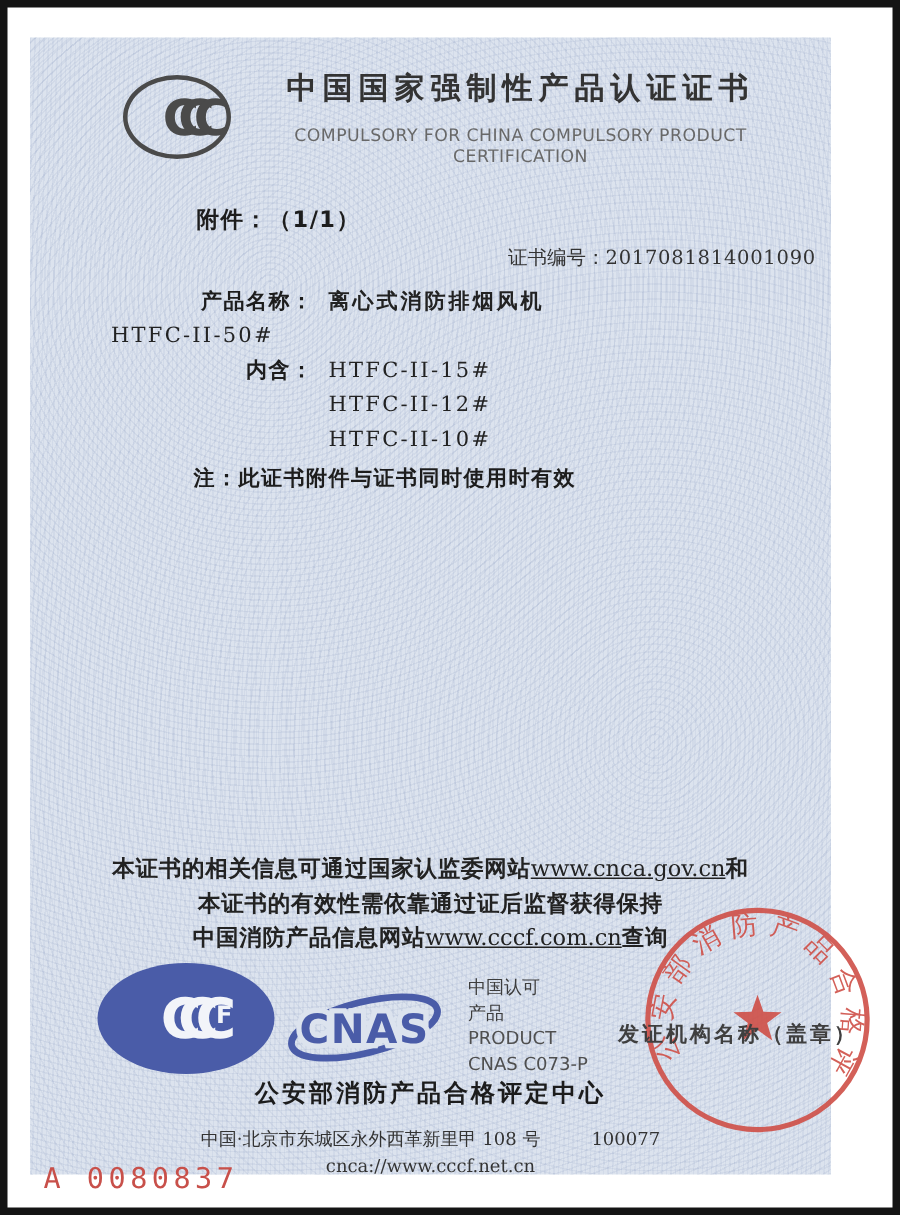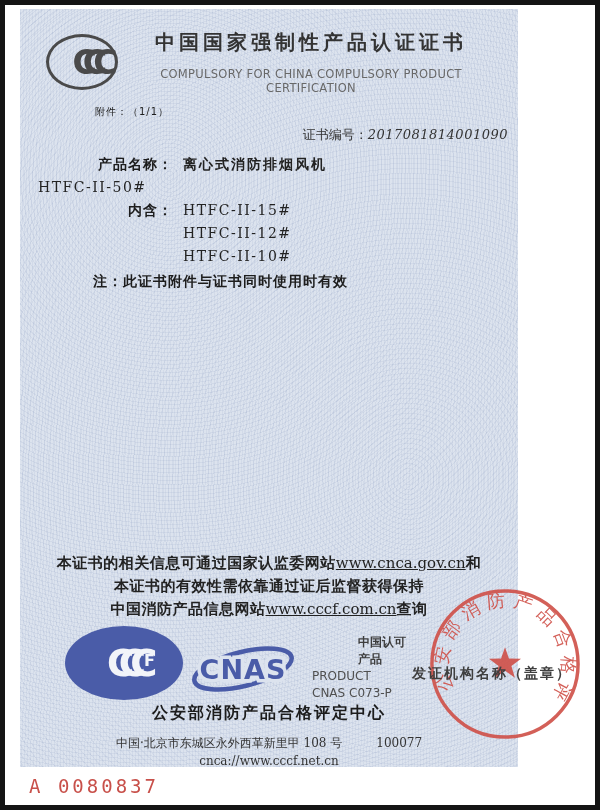--- a/index.html
+++ b/index.html
@@ -2,66 +2,67 @@
 <html><head>
 <meta charset="utf-8">
 <style>
   html,body{margin:0;padding:0;background:#ffffff;}
   .frame{
     position:relative;width:600px;height:810px;box-sizing:border-box;
     border:5px solid #141414;background:#ffffff;overflow:hidden;
     font-family:"DejaVu Sans",sans-serif;color:#222;
   }
   .paper{
-    position:absolute;left:15px;top:4px;width:498px;height:758px;
+    position:absolute;left:15px;top:20px;width:498px;height:758px;
     background-color:#dce3ee;
     background-image:
       repeating-radial-gradient(circle at 30% 22%, rgba(110,130,175,0.10) 0px, rgba(110,130,175,0.10) 1px, transparent 1px, transparent 4px),
       repeating-radial-gradient(circle at 78% 62%, rgba(110,130,175,0.09) 0px, rgba(110,130,175,0.09) 1px, transparent 1px, transparent 5px),
       repeating-linear-gradient(92deg, rgba(120,140,185,0.10) 0px, rgba(120,140,185,0.10) 1px, transparent 1px, transparent 3px);
+    padding-left: 36px;
   }
   
   .header{display:flex;align-items:center;padding-top:20px;}
   .ccc-logo{
     width:72px;height:56px;margin-left:26px;flex:0 0 auto;
     border:3px solid #4a4a4a;border-radius:50%;
     display:flex;align-items:center;justify-content:center;box-sizing:border-box;
   }
   .ccc-logo .letters{
     font-weight:bold;font-size:33px;color:#4a4a4a;
     letter-spacing:-0.42em;padding-left:12px;line-height:1;
   }
   .titles{flex:1;text-align:center;padding-right:14px;}
   .title-cn{font-size:20px;font-weight:600;letter-spacing:4px;color:#333;}
   .title-en{font-size:11.5px;color:#686868;margin-top:11px;letter-spacing:0.3px;}
   
-  .attachment{margin:10px 0 0 75px;font-size:10px;font-weight:normal;color:#1d1d1d;letter-spacing:1px;}
+  .attachment{margin:26px 0 0 75px;font-size:15px;font-weight:bold;color:#1d1d1d;letter-spacing:1px;}
   .certno{text-align:right;padding-right:10px;margin-top:7px;font-size:13px;color:#333;}
-  .certno .val{font-family:"DejaVu Serif",serif;letter-spacing:0.5px;font-style:italic;}
+  .certno .val{font-family:"DejaVu Serif",serif;letter-spacing:0.5px;}
   
   .fields{margin-top:13px;margin-left:8px;font-size:14px;}
   .frow{display:flex;margin-bottom:9px;line-height:14px;}
   .flabel{width:145px;text-align:right;font-weight:bold;color:#1d1d1d;letter-spacing:1px;}
   .fval{margin-left:10px;font-family:"DejaVu Serif",serif;letter-spacing:1.5px;color:#222;}
   .fval.cn{font-family:"DejaVu Sans",sans-serif;font-weight:bold;letter-spacing:2px;}
   .note{margin:10px 0 0 73px;font-size:14px;font-weight:bold;color:#1d1d1d;letter-spacing:1px;}
   
   .statements{position:absolute;left:0;top:543px;width:100%;text-align:center;
     font-size:15px;font-weight:600;color:#222;line-height:23px;letter-spacing:0.5px;}
   .statements .link{font-family:"DejaVu Serif",serif;font-weight:normal;text-decoration:underline;letter-spacing:0;}
   
   .cccf-logo{
     position:absolute;left:45px;top:617px;width:118px;height:74px;border-radius:50%;
     background:#4a5ca8;display:flex;align-items:center;justify-content:center;
   }
   .cccf-logo .letters{font-weight:bold;font-size:37px;color:#f2f4f9;letter-spacing:-0.42em;padding-left:14px;line-height:1;}
   .cccf-logo .f{font-weight:bold;font-size:16px;color:#f2f4f9;position:relative;top:-3px;margin-left:2px;}
   .cnas-logo{position:absolute;left:168px;top:628px;width:110px;height:64px;}
   .cnas-caption{position:absolute;left:292px;top:625px;font-size:12px;color:#4f4f4f;line-height:17px;}
-  .cnas-caption .cnline1,.cnas-caption .cnline2{color:#3d3d3d;font-weight:700;margin-left:46px;}
+  .cnas-caption .cnline1,.cnas-caption .cnline2{color:#3d3d3d;font-weight:400;}
   
   .seal{position:absolute;left:406px;top:576px;width:158px;height:158px;opacity:0.9;}
   .seal-overlay{
     position:absolute;left:392px;top:656px;font-size:14px;color:#3f3f3f;
     font-family:"DejaVu Serif",serif;font-weight:bold;letter-spacing:2px;white-space:nowrap;
   }
   
   .org-name{position:absolute;left:0;top:694px;width:100%;text-align:center;
     font-size:16px;font-weight:bold;color:#1c1c1c;letter-spacing:2px;}
   .address{position:absolute;left:0;top:726px;width:100%;text-align:center;

